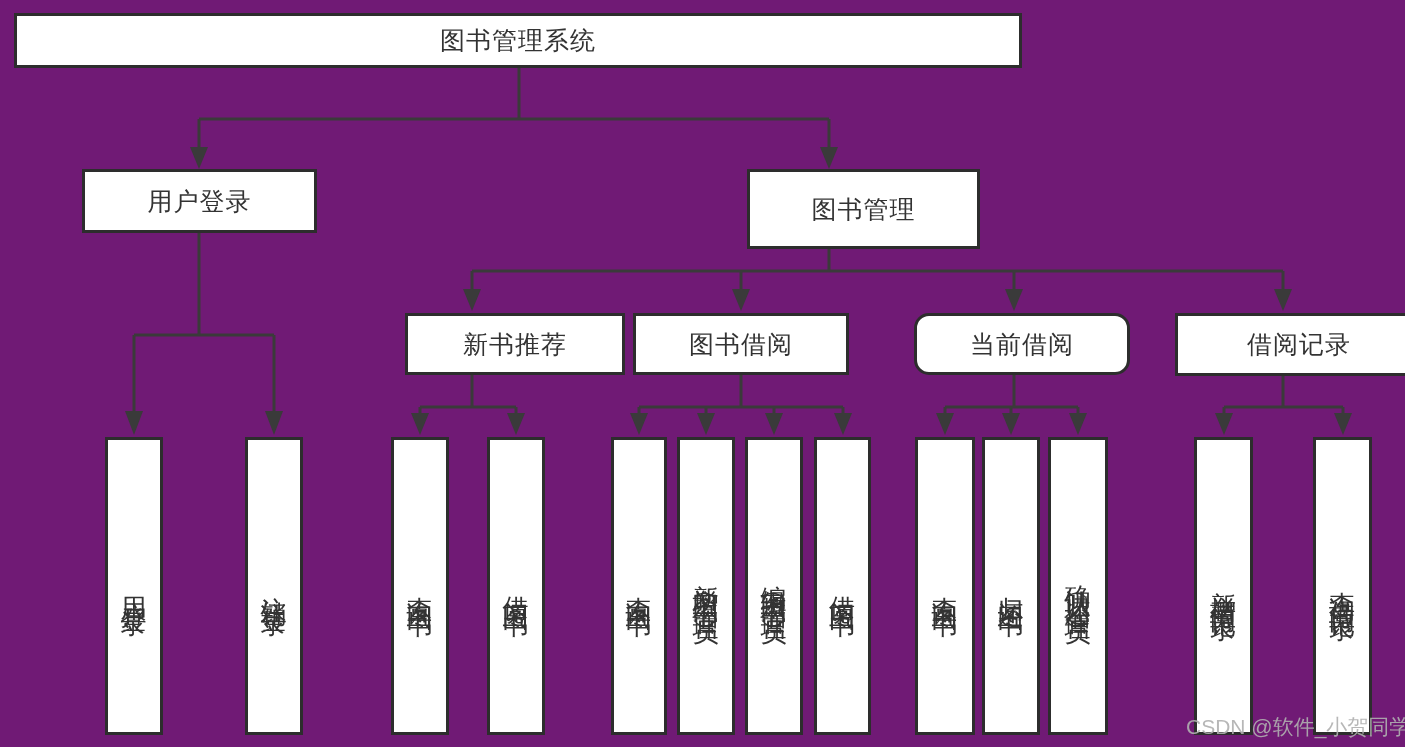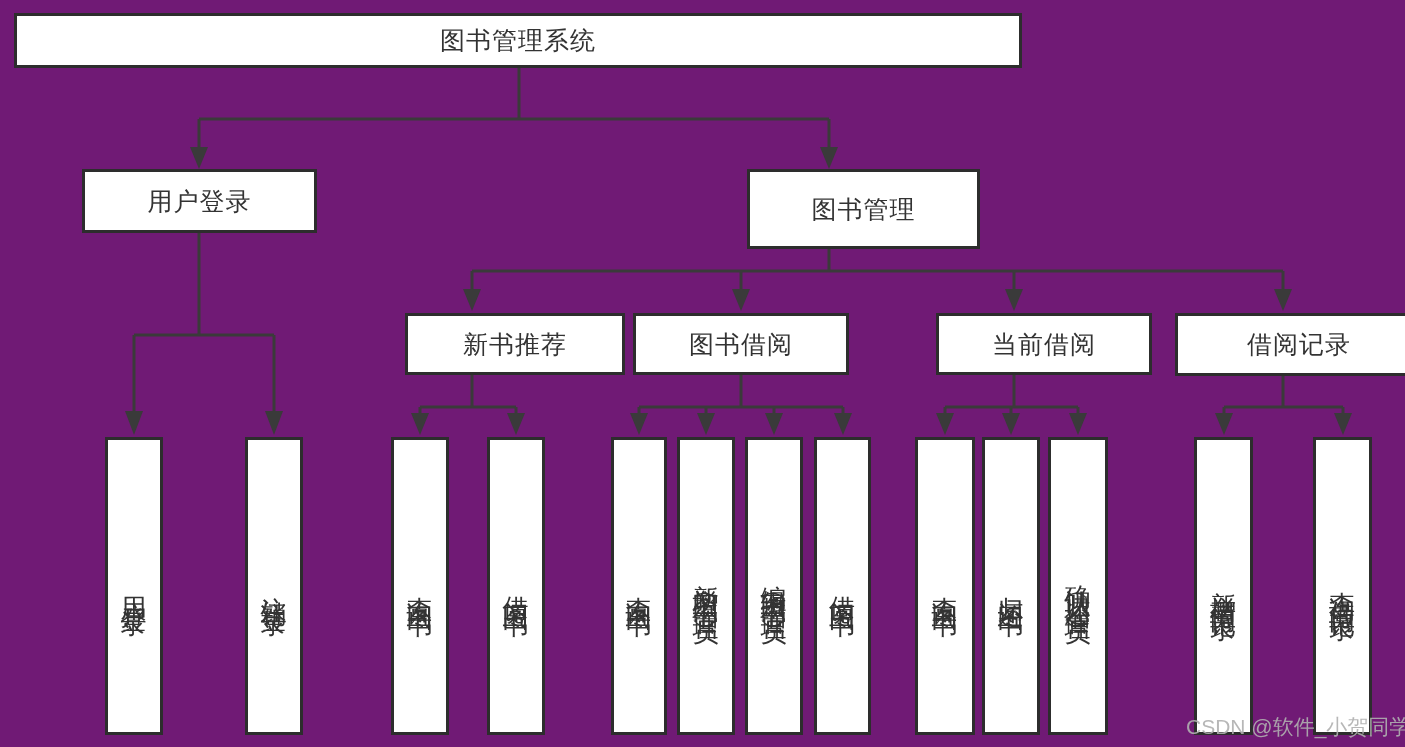--- a/index.html
+++ b/index.html
@@ -94,21 +94,21 @@
   <div class="box box-h" style="left:723px; top:169px; width:233px; height:80px;margin-left:24px;">
     <span>图书管理</span>
   </div>
 
   <div class="box box-h" style="left:362px; top:313px; width:220px; height:62px;margin-left:43px;">
     <span>新书推荐</span>
   </div>
   <div class="box box-h" style="left:633px; top:313px; width:216px; height:62px;text-align:right;">
     <span>图书借阅</span>
   </div>
-  <div class="box box-h" style="left:936px; top:313px; width:216px; height:62px;">
+  <div class="box box-h" style="left:914px; top:313px; width:216px; height:62px;border-radius:15px;">
     <span>当前借阅</span>
   </div>
   <div class="box box-h" style="left:1175px; top:313px; width:248px; height:63px;">
     <span>借阅记录</span>
   </div>
 
   <div class="box box-v" style="left:105px; top:437px; width:58px; height:298px;">
     <span class="vtext">用户登录</span>
   </div>
   <div class="box box-v" style="left:245px; top:437px; width:58px; height:298px;">

